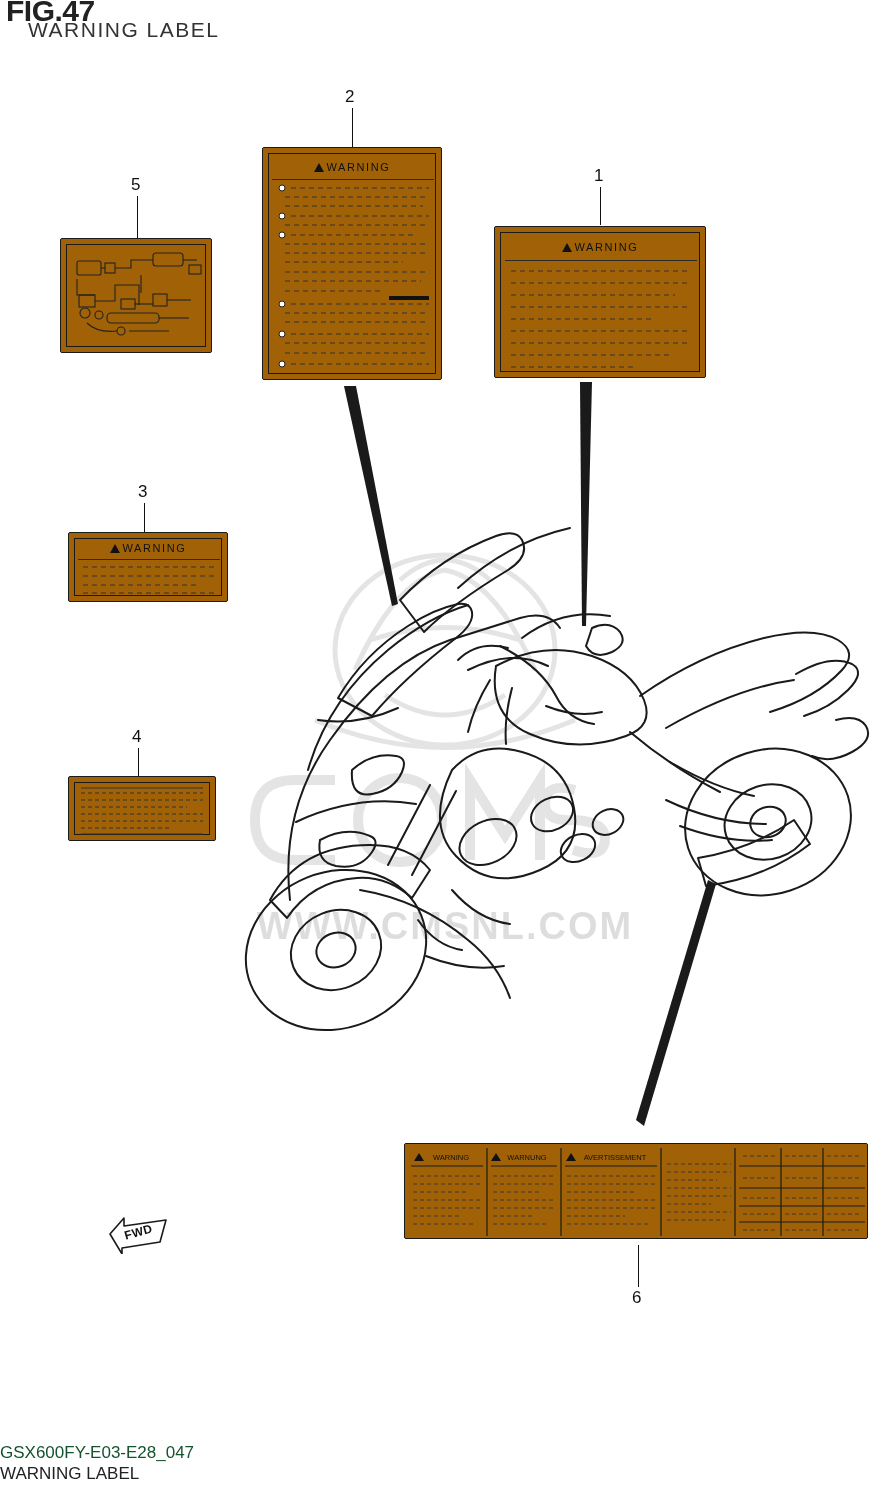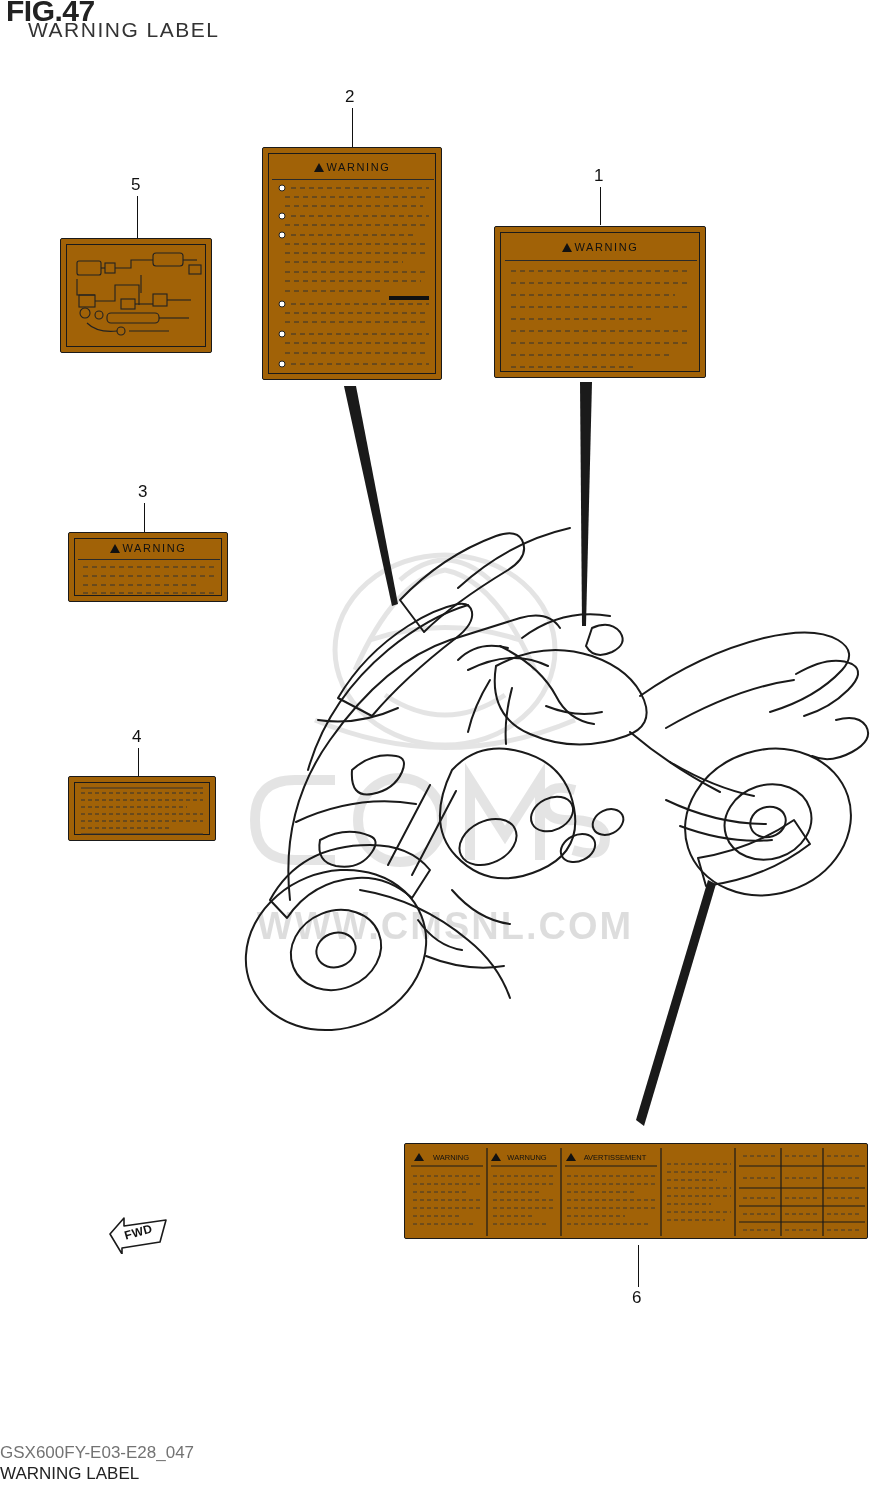--- a/index.html
+++ b/index.html
@@ -40,21 +40,21 @@
     letter-spacing: 1.5px;
     color: #333;
     font-family: "Liberation Sans", sans-serif;
   }
   
   .footer-code {
     position: absolute;
     left: 0px;
     top: 1443px;
     font-size: 17px;
-    color: #737373;
+    color: #14532d;
     letter-spacing: 0px;
   }
   .footer-name {
     position: absolute;
     left: 0px;
     top: 1464px;
     font-size: 17px;
     color: #222;
     letter-spacing: 0px;
   }

